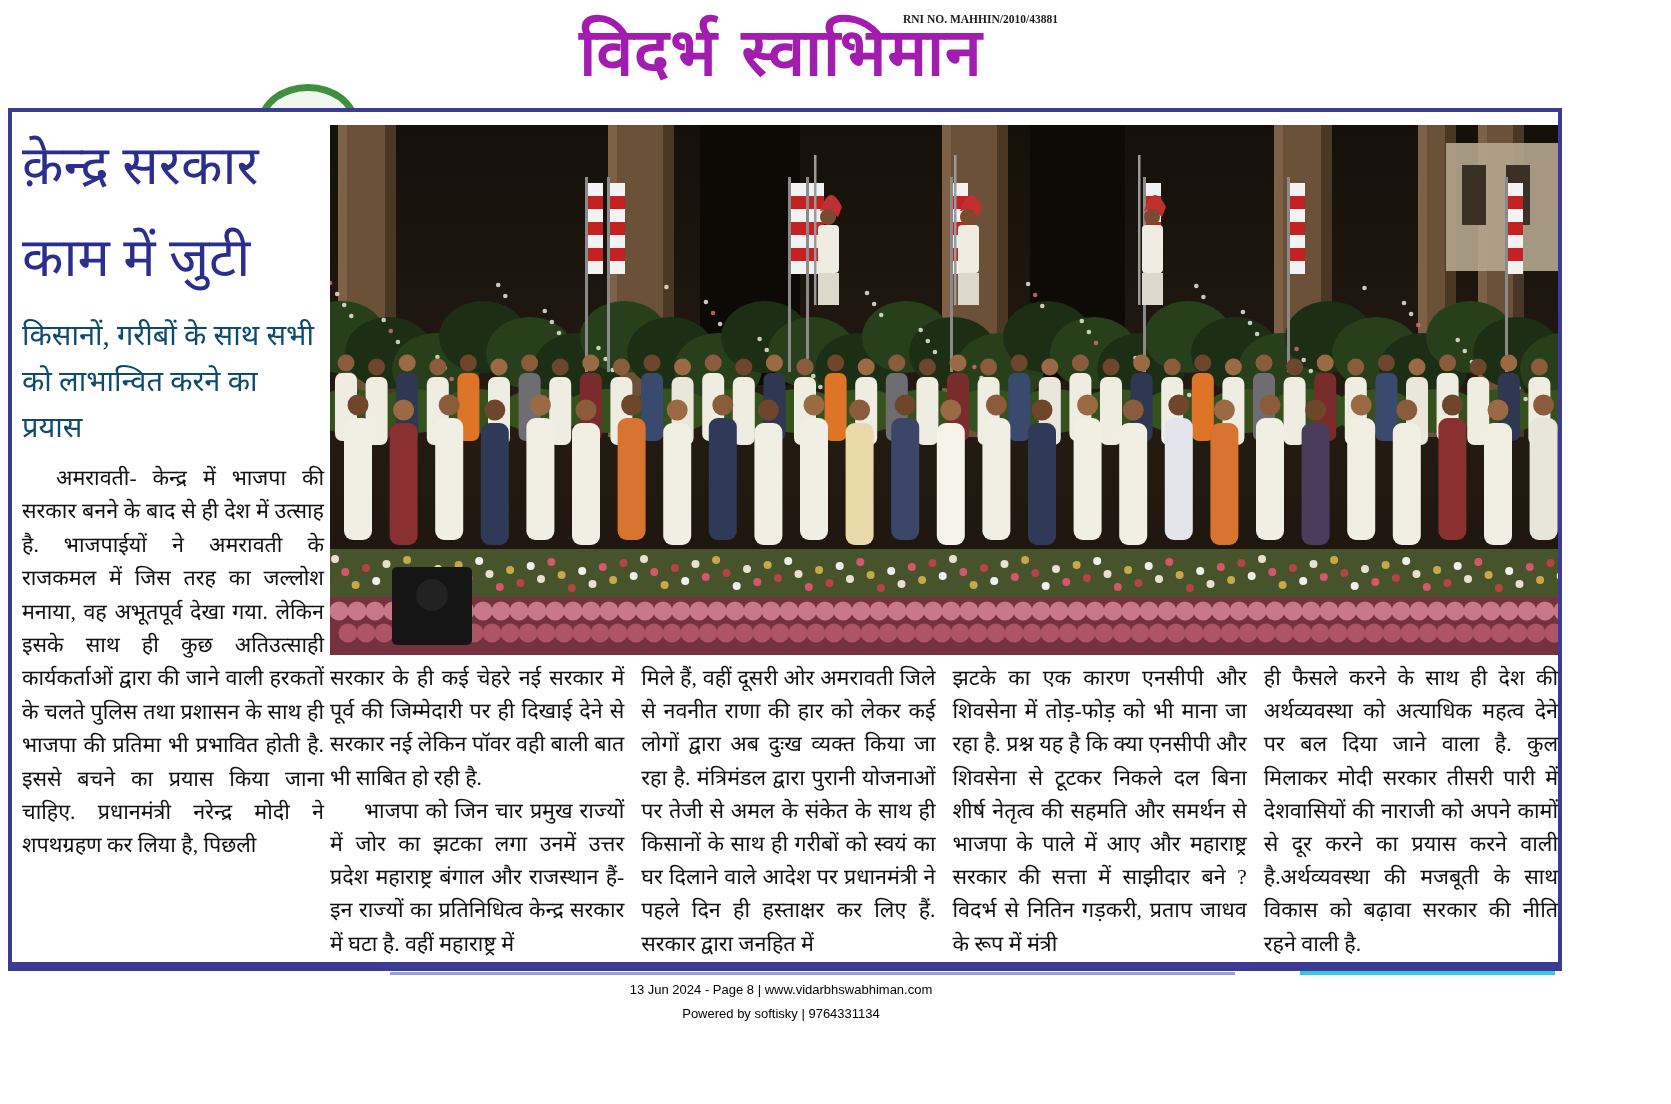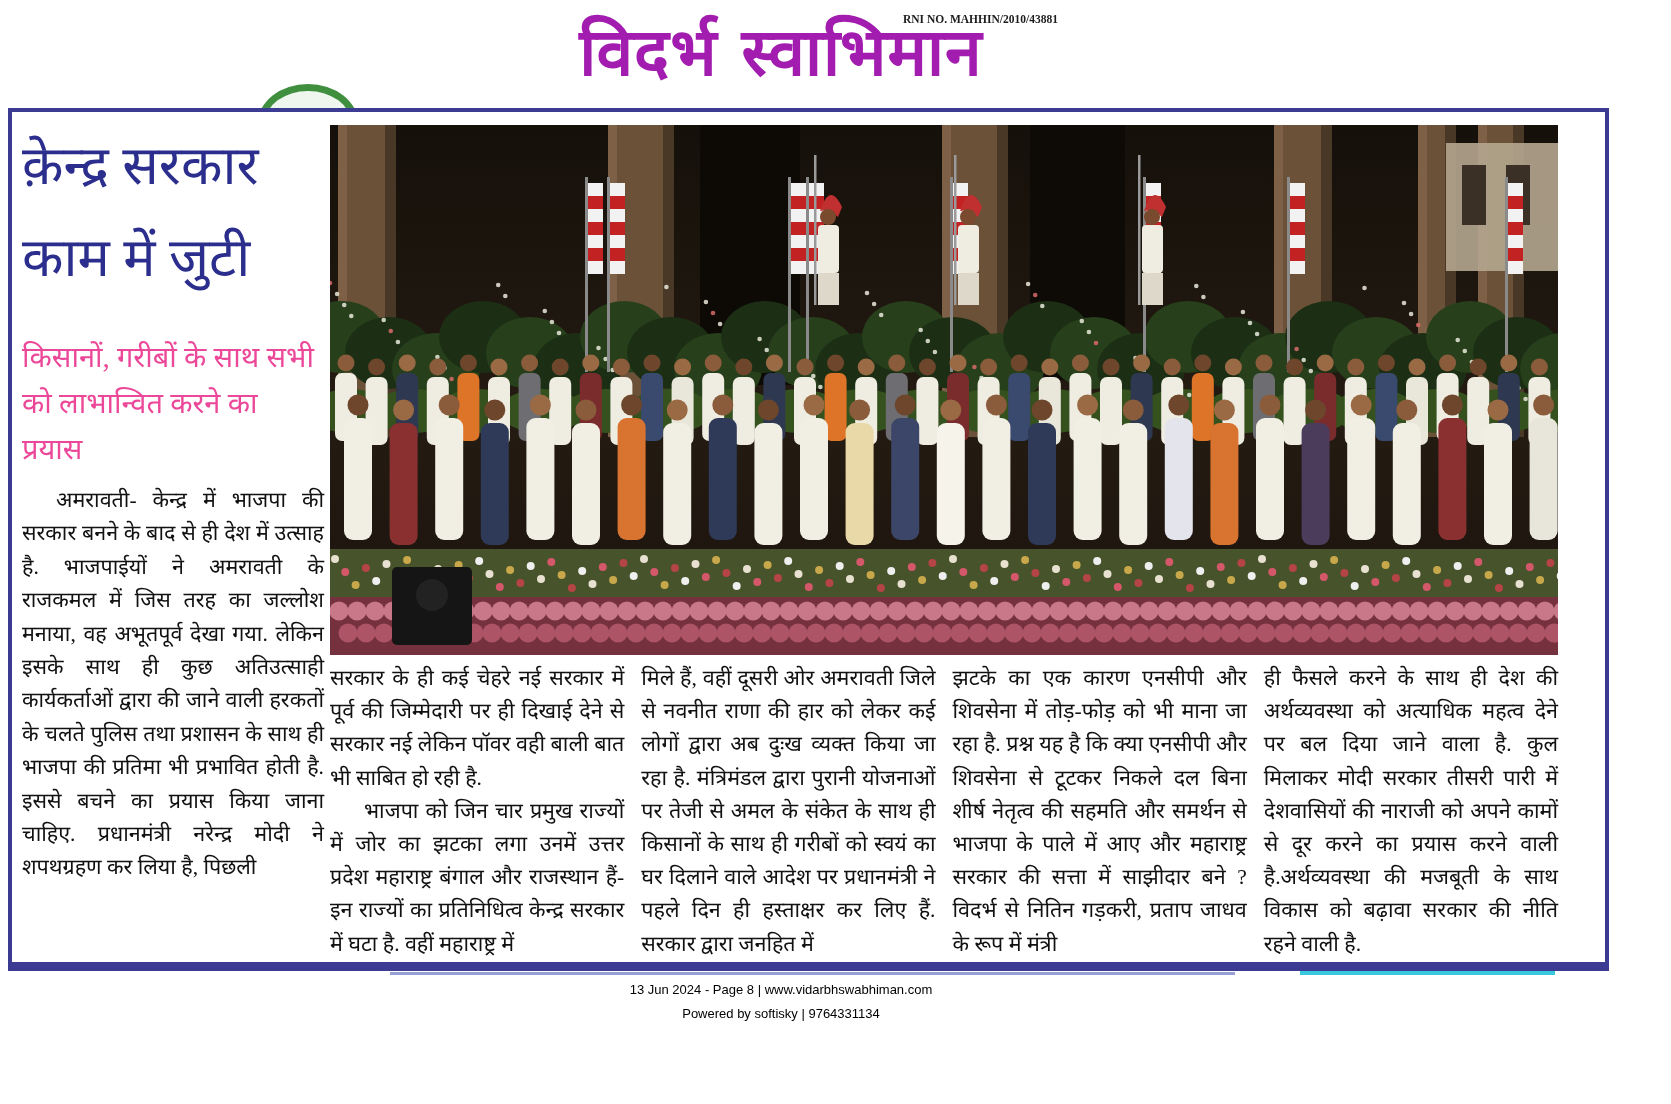--- a/index.html
+++ b/index.html
@@ -17,26 +17,26 @@
     position:absolute;left:903px;top:13px;z-index:3;
     font-family:Liberation Serif, serif;font-size:11.5px;font-weight:bold;color:#1c1c1c;
   }
   .emblem{
     position:absolute;left:258px;top:84px;width:86px;height:64px;z-index:0;
     border:7px solid #3f8f3f;border-radius:50%;background:#eef6ee;
   }
   
   .main-box{
     position:absolute;left:8px;top:108px;width:1546px;height:850px;z-index:1;
-    border:4px solid #3b3b94;border-bottom-width:9px;background:#ffffff;padding-left:47px;
+    border:4px solid #3b3b94;border-bottom-width:9px;background:#ffffff;
   }
   .left-col{position:absolute;left:10px;top:8px;width:302px;}
   .headline{color:#2b2e8c;font-size:54px;line-height:92px;font-weight:normal;}
   .headline div{white-space:nowrap;}
-  .subhead{color:#ec4899;font-size:29px;line-height:46px;margin-top:30px;font-weight:normal;}
+  .subhead{color:#0c4a6e;font-size:29px;line-height:46px;margin-top:8px;font-weight:normal;}
   .body-text{font-size:21.5px;line-height:33.4px;text-align:justify;margin-top:12px;}
   .indent{text-indent:34px;}
   .photo-wrap{
     position:absolute;left:318px;top:13px;width:1228px;height:530px;
     background:#15100a;overflow:hidden;
   }
   .photo-wrap svg{display:block;width:100%;height:100%;}
   .cols{
     position:absolute;left:318px;top:550px;width:1228px;
     display:flex;gap:17px;

